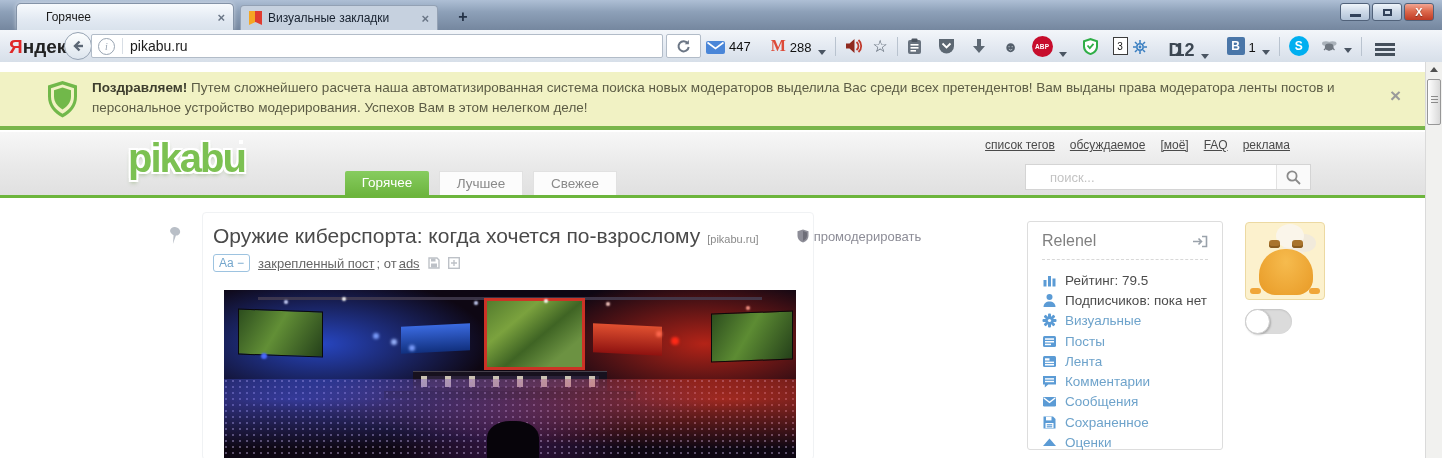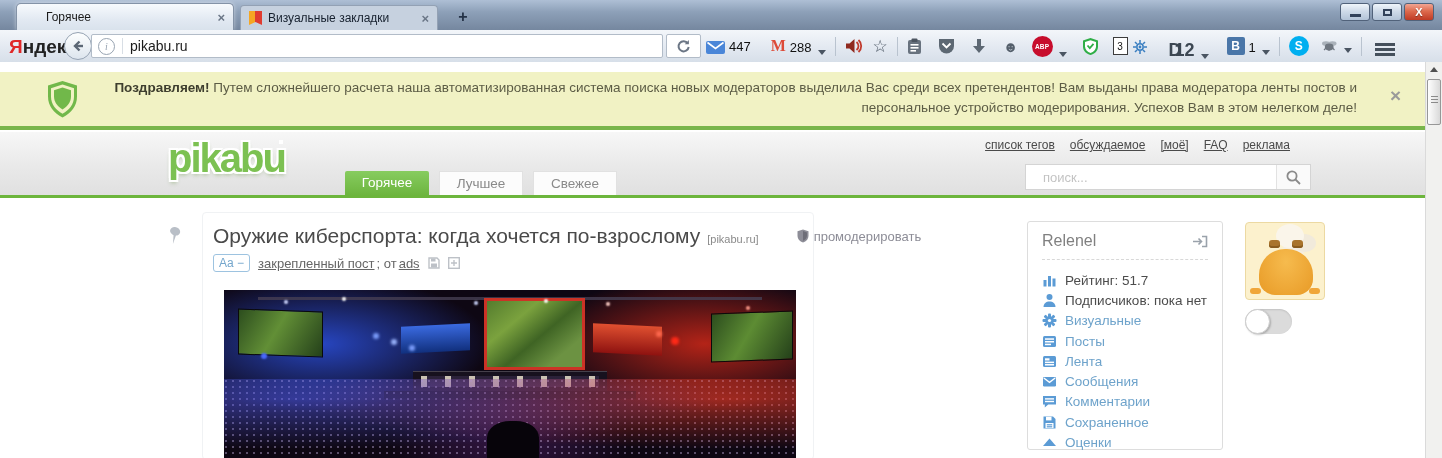--- a/index.html
+++ b/index.html
@@ -75,43 +75,43 @@
   .sb-up{height:15px;display:flex;align-items:center;justify-content:center;}
   .sb-up .tri{width:0;height:0;border-left:4px solid transparent;border-right:4px solid transparent;border-bottom:5px solid #505050;}
   .sb-thumb{position:absolute;left:1px;top:17px;width:14px;height:46px;border:1px solid #979797;border-radius:2px;
     background:linear-gradient(90deg,#fefefe,#d9d9d9);box-sizing:border-box;}
   .sb-thumb::after{content:"";position:absolute;left:3px;top:16px;width:7px;height:1px;background:#8a8a8a;
     box-shadow:0 3px 0 #8a8a8a,0 6px 0 #8a8a8a;}
 
   
   .banner{position:absolute;left:0;top:10px;width:100%;height:54px;background:#f1f2c4;border-bottom:4px solid #79b54a;}
   .banner-shield{position:absolute;left:47px;top:8px;}
-  .banner-text{position:absolute;left:92px;top:6px;width:1265px;font-size:13.5px;line-height:20px;color:#5c5c45;text-align:right;}
+  .banner-text{position:absolute;left:92px;top:6px;width:1265px;font-size:13.5px;line-height:20px;color:#5c5c45;}
   .banner-text b{color:#3e3e2e;}
   .banner-close{position:absolute;right:24px;top:14px;font-size:19px;font-weight:bold;color:#9a9a9a;line-height:1;}
 
   
   .sheader{position:absolute;left:0;top:70px;width:100%;height:63px;
     background:linear-gradient(#f7f7f7,#e9e9e9 55%,#e0e0e0);border-bottom:3px solid #6cb53c;}
-  .logo{position:absolute;left:128px;top:4px;display:flex;align-items:flex-start;margin-left:40px;}
+  .logo{position:absolute;left:128px;top:4px;display:flex;align-items:flex-start;}
   .logo-text{font-size:40px;font-weight:bold;letter-spacing:-2px;color:#7cc152;
     text-shadow:-2px -2px 0 #fff,2px -2px 0 #fff,-2px 2px 0 #fff,2px 2px 0 #fff,0 3px 4px rgba(90,140,50,.45);}
   .logo-muffin{margin:6px 0 0 -4px;position:relative;}
   .logo-muffin .m-top{width:36px;height:22px;border-radius:50% 50% 40% 40%;background:radial-gradient(circle at 42% 30%,#f4b44c,#c07a16);
     box-shadow:0 0 0 2px rgba(255,255,255,.8);}
   .logo-muffin .m-base{width:26px;height:13px;margin:-2px auto 0;border-radius:0 0 8px 8px;
     background:repeating-linear-gradient(90deg,#a96512 0 4px,#cd8524 4px 8px);box-shadow:0 0 0 2px rgba(255,255,255,.8);}
   .hlinks{position:absolute;top:6px;right:135px;display:flex;gap:15px;font-size:12px;}
   .hlinks a{color:#4a4a4a;text-decoration:underline;}
   .stabs{position:absolute;left:345px;bottom:0;display:flex;gap:10px;}
   .stab{width:84px;height:24px;line-height:24px;text-align:center;font-size:13.5px;box-sizing:border-box;}
   .stab.on{background:linear-gradient(#87cc5f,#6db53f);color:#fff;border-radius:2px 2px 0 0;}
   .stab.off{background:#fcfcfc;border:1px solid #e1e1e1;border-bottom:none;color:#8a8a8a;}
   .search{position:absolute;left:1025px;bottom:5px;width:286px;height:26px;display:flex;border:1px solid #d4d4d4;background:#fff;box-sizing:border-box;}
-  .search input{flex:1;border:none;outline:none;padding:0 17px;font-size:13px;color:#444;font-family:"Liberation Sans",sans-serif;background:transparent;}
+  .search input{flex:1;border:none;outline:none;padding:0 24px;font-size:13px;color:#444;font-family:"Liberation Sans",sans-serif;background:transparent;}
   .search input::placeholder{color:#c3c3c3;}
   .sbtn{width:33px;display:flex;align-items:center;justify-content:center;border-left:1px solid #e2e2e2;background:#fafafa;}
 
   
   .post-card{position:absolute;left:202px;top:150px;width:610px;height:246px;border:1px solid #f0f2f4;border-radius:4px;}
   .pin{position:absolute;left:166px;top:164px;}
   .title-row{position:absolute;left:213px;top:162px;width:900px;display:flex;align-items:baseline;white-space:nowrap;}
   .p-title{font-size:21px;color:#4a4a4a;}
   .p-domain{font-size:11px;color:#8a8a8a;margin-left:7px;}
   .mod{display:flex;align-items:center;gap:5px;margin-left:38px;font-size:13px;color:#8d8d97;}
@@ -426,21 +426,21 @@
       <div class="p-dash"></div>
 
       <div class="p-item">
         <svg width="15" height="15" viewBox="0 0 15 15">
             <g fill="#5b9bd5">
               <rect x="1.5" y="7" width="3" height="6.5"></rect>
               <rect x="6" y="3" width="3" height="10.5"></rect>
               <rect x="10.5" y="5.5" width="3" height="8"></rect>
             </g>
           </svg>
-        <span class="txt-dark">Рейтинг: 51.7</span>
+        <span class="txt-dark">Рейтинг: 79.5</span>
       </div>
       <div class="p-item">
         <svg width="15" height="15" viewBox="0 0 15 15">
             <g fill="#5b9bd5">
               <circle cx="7.5" cy="4" r="3"></circle>
               <path d="M1.5 14c0-3.6 2.7-5.6 6-5.6s6 2 6 5.6z"></path>
             </g>
           </svg>
         <span class="txt-dark">Подписчиков: пока нет</span>
       </div>
@@ -470,32 +470,32 @@
         <svg width="15" height="15" viewBox="0 0 15 15">
             <rect x="1" y="2" width="13" height="11" rx="1.5" fill="#5b9bd5"></rect>
             <rect x="3" y="4.3" width="4.5" height="2.2" fill="#fff"></rect>
             <rect x="3" y="7.6" width="9" height="1.5" fill="#fff"></rect>
             <rect x="3" y="10" width="9" height="1.5" fill="#fff"></rect>
           </svg>
         <span class="txt-link">Лента</span>
       </div>
       <div class="p-item">
         <svg width="15" height="15" viewBox="0 0 15 15">
-            <rect x="1" y="3" width="13" height="9.5" rx="1.2" fill="#5b9bd5"></rect>
-            <path d="m1.8 4 5.7 4.4L13.2 4" stroke="#fff" stroke-width="1.4" fill="none"></path>
-          </svg>
-        <span class="txt-link">Сообщения</span>
-      </div>
-      <div class="p-item">
-        <svg width="15" height="15" viewBox="0 0 15 15">
             <path d="M1 2h13v8.5H6.2L2.8 13.6v-3.1H1z" fill="#5b9bd5"></path>
             <rect x="3" y="4.2" width="9" height="1.4" fill="#fff"></rect>
             <rect x="3" y="6.8" width="9" height="1.4" fill="#fff"></rect>
           </svg>
         <span class="txt-link">Комментарии</span>
+      </div>
+      <div class="p-item">
+        <svg width="15" height="15" viewBox="0 0 15 15">
+            <rect x="1" y="3" width="13" height="9.5" rx="1.2" fill="#5b9bd5"></rect>
+            <path d="m1.8 4 5.7 4.4L13.2 4" stroke="#fff" stroke-width="1.4" fill="none"></path>
+          </svg>
+        <span class="txt-link">Сообщения</span>
       </div>
       <div class="p-item">
         <svg width="15" height="15" viewBox="0 0 15 15">
             <path d="M1.5 1.5h9.5l2.5 2.5v9.5H1.5z" fill="#5b9bd5"></path>
             <rect x="4" y="1.8" width="5.5" height="3.6" fill="#fff"></rect>
             <rect x="3.5" y="8" width="8" height="5" fill="#fff"></rect>
             <rect x="4.8" y="9.2" width="5.4" height="1.2" fill="#5b9bd5"></rect>
             <rect x="4.8" y="11.2" width="5.4" height="1.2" fill="#5b9bd5"></rect>
           </svg>
         <span class="txt-link">Сохраненное</span>

